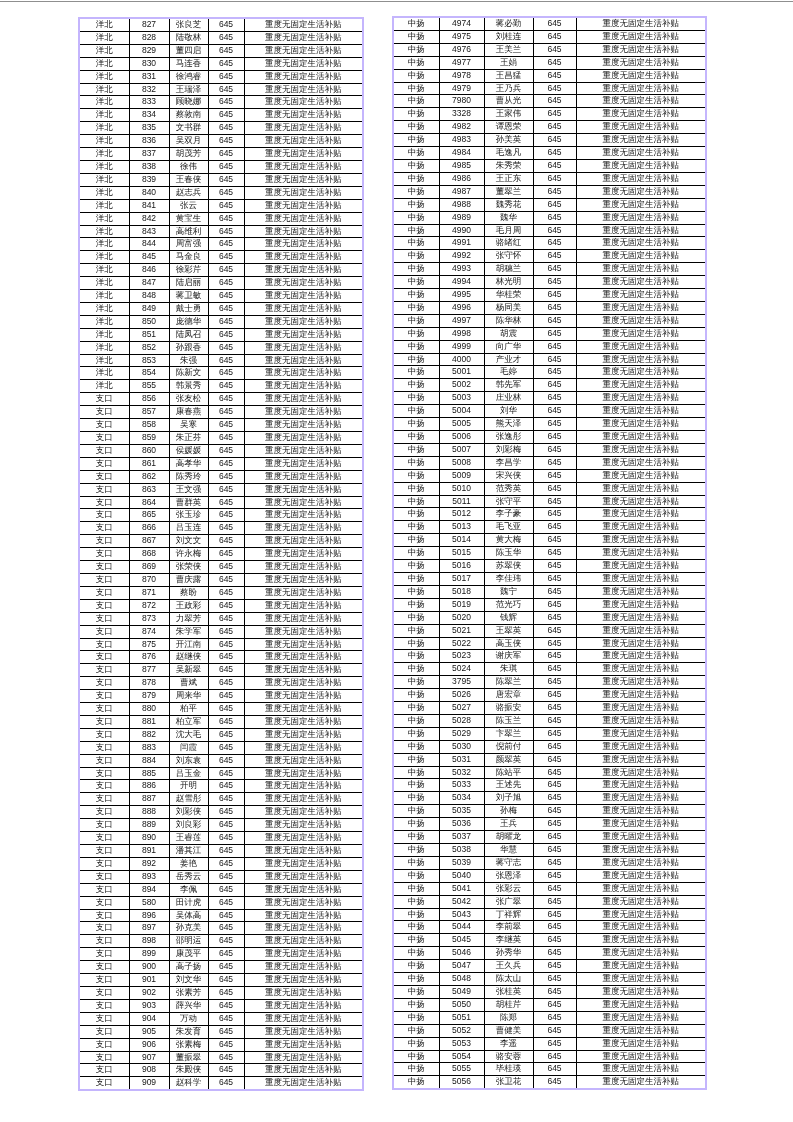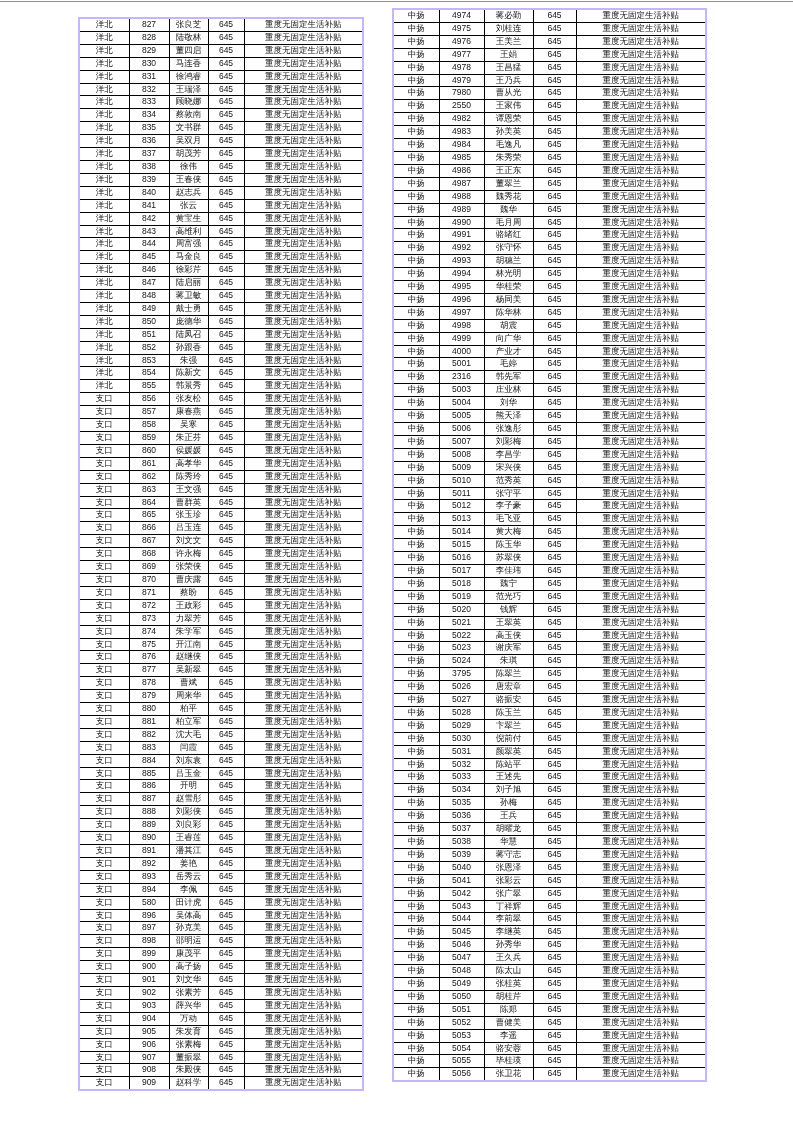--- a/index.html
+++ b/index.html
@@ -624,21 +624,21 @@
         </tr>
         <tr>
           <td>支口</td>
           <td>909</td>
           <td>赵科学</td>
           <td>645</td>
           <td>重度无固定生活补贴</td>
         </tr>
       </tbody>
     </table>
-  <table class="roster" style="left: 392px; top: 8px;">
+  <table class="roster" style="left: 392px; top: 16px;">
       <colgroup>
         <col style="width: 46px;">
         <col style="width: 45px;">
         <col style="width: 49px;">
         <col style="width: 43px;">
         <col style="width: 130px;">
       </colgroup>
       <tbody>
         <tr>
           <td>中扬</td>
@@ -684,21 +684,21 @@
         </tr>
         <tr>
           <td>中扬</td>
           <td>7980</td>
           <td>曹从光</td>
           <td>645</td>
           <td>重度无固定生活补贴</td>
         </tr>
         <tr>
           <td>中扬</td>
-          <td>2550</td>
+          <td>3328</td>
           <td>王家伟</td>
           <td>645</td>
           <td>重度无固定生活补贴</td>
         </tr>
         <tr>
           <td>中扬</td>
           <td>4982</td>
           <td>谭恩荣</td>
           <td>645</td>
           <td>重度无固定生活补贴</td>
@@ -831,21 +831,21 @@
         </tr>
         <tr>
           <td>中扬</td>
           <td>5001</td>
           <td>毛婷</td>
           <td>645</td>
           <td>重度无固定生活补贴</td>
         </tr>
         <tr>
           <td>中扬</td>
-          <td>2316</td>
+          <td>5002</td>
           <td>韩先军</td>
           <td>645</td>
           <td>重度无固定生活补贴</td>
         </tr>
         <tr>
           <td>中扬</td>
           <td>5003</td>
           <td>庄业林</td>
           <td>645</td>
           <td>重度无固定生活补贴</td>

